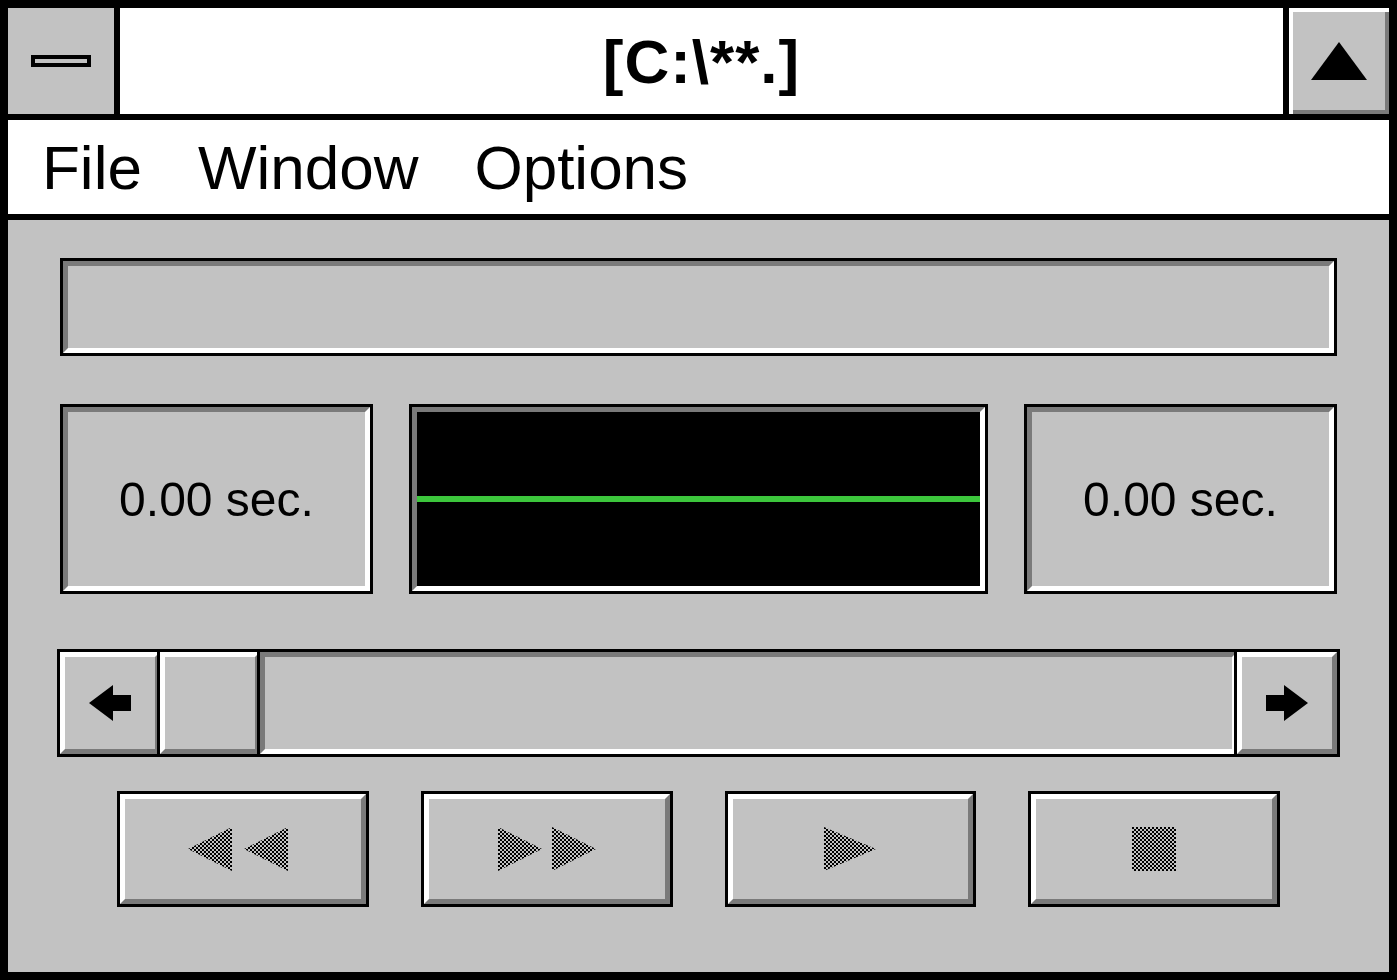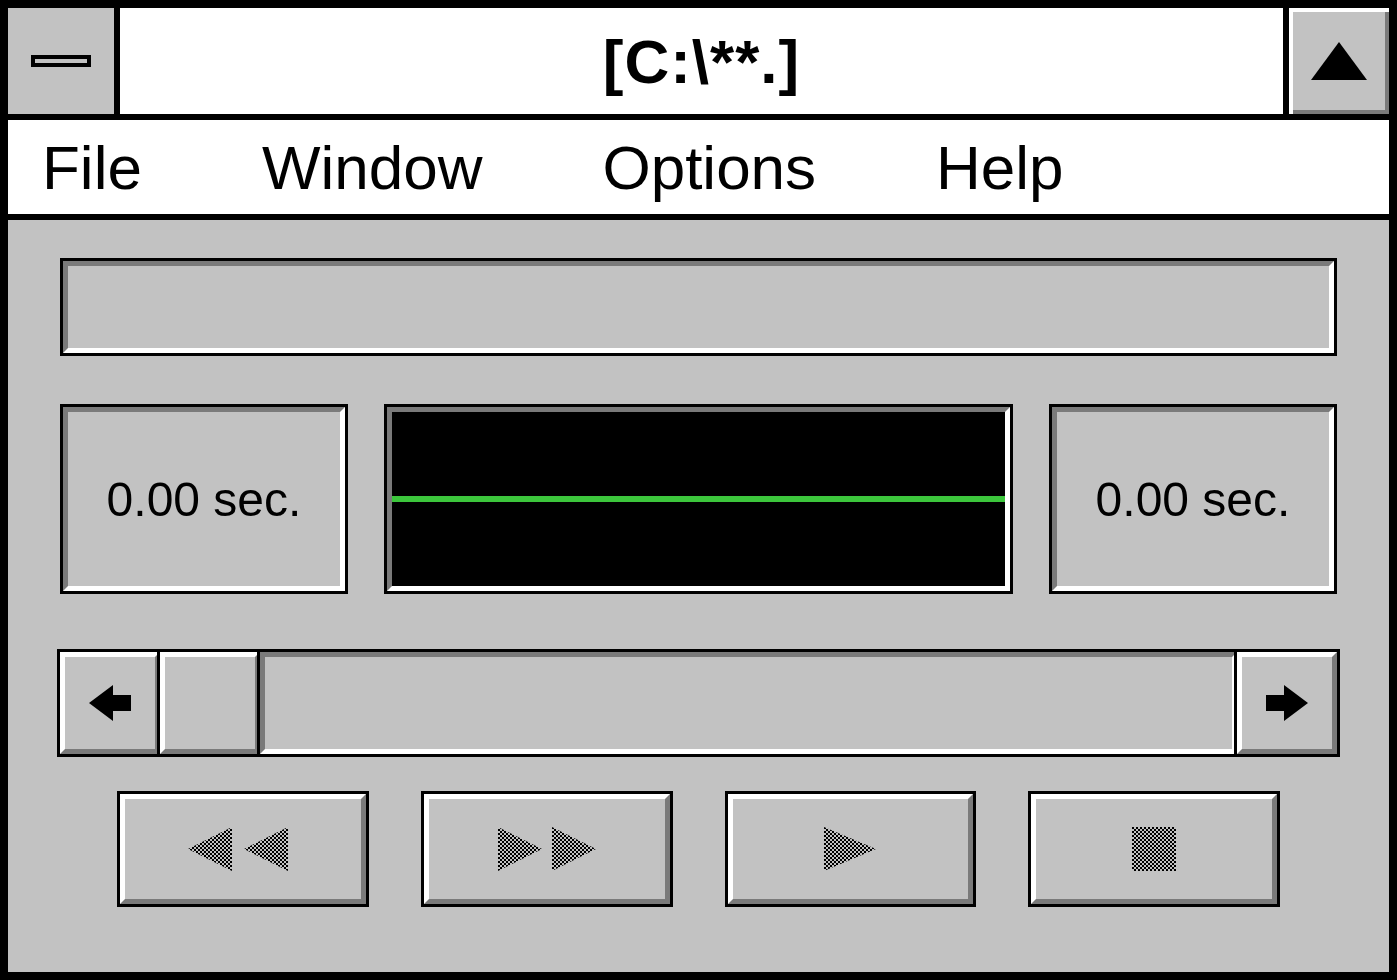--- a/index.html
+++ b/index.html
@@ -60,21 +60,21 @@
     justify-content: center;
     box-shadow: inset 4px 4px 0 #fff, inset -4px -4px 0 #7a7a7a;
   }
   .max-btn svg { display:block; }
   .menubar {
     height: 100px;
     background: #fff;
     border-bottom: 6px solid #000;
     display: flex;
     align-items: center;
-    gap: 120px;
+    gap: 56px;
     padding: 0 30px 0 34px;
     font-size: 62px;
   }
   .menu-item { cursor: default; }
   .client {
     flex: 1;
     background: #c2c2c2;
     padding: 38px 52px 0 52px;
     display: flex;
     flex-direction: column;
@@ -92,21 +92,21 @@
   .top-bar {
     height: 92px;
   }
   .mid-row {
     margin-top: 48px;
     display: flex;
     gap: 36px;
     height: 190px;
   }
   .time-box {
-    width: 282px;
+    width: 307px;
     display:flex;
     align-items:center;
     justify-content:center;
     font-size: 48px;
   }
   .wave-box {
     flex: 1;
     position: relative;
     background: #000;
   }
@@ -178,21 +178,20 @@
       <svg width="56" height="38" viewBox="0 0 56 38">
         <polygon points="28,0 56,38 0,38" fill="#000"></polygon>
       </svg>
     </div>
   </div>
 
   <div class="menubar">
     <span class="menu-item">File</span>
     <span class="menu-item">Window</span>
     <span class="menu-item">Options</span>
-    <span class="menu-item">Help</span>
   </div>
 
   <div class="client">
 
     <div class="inset-outline">
       <div class="top-bar inset"></div>
     </div>
 
     <div class="mid-row">
       <div class="inset-outline" style="display:flex;">

